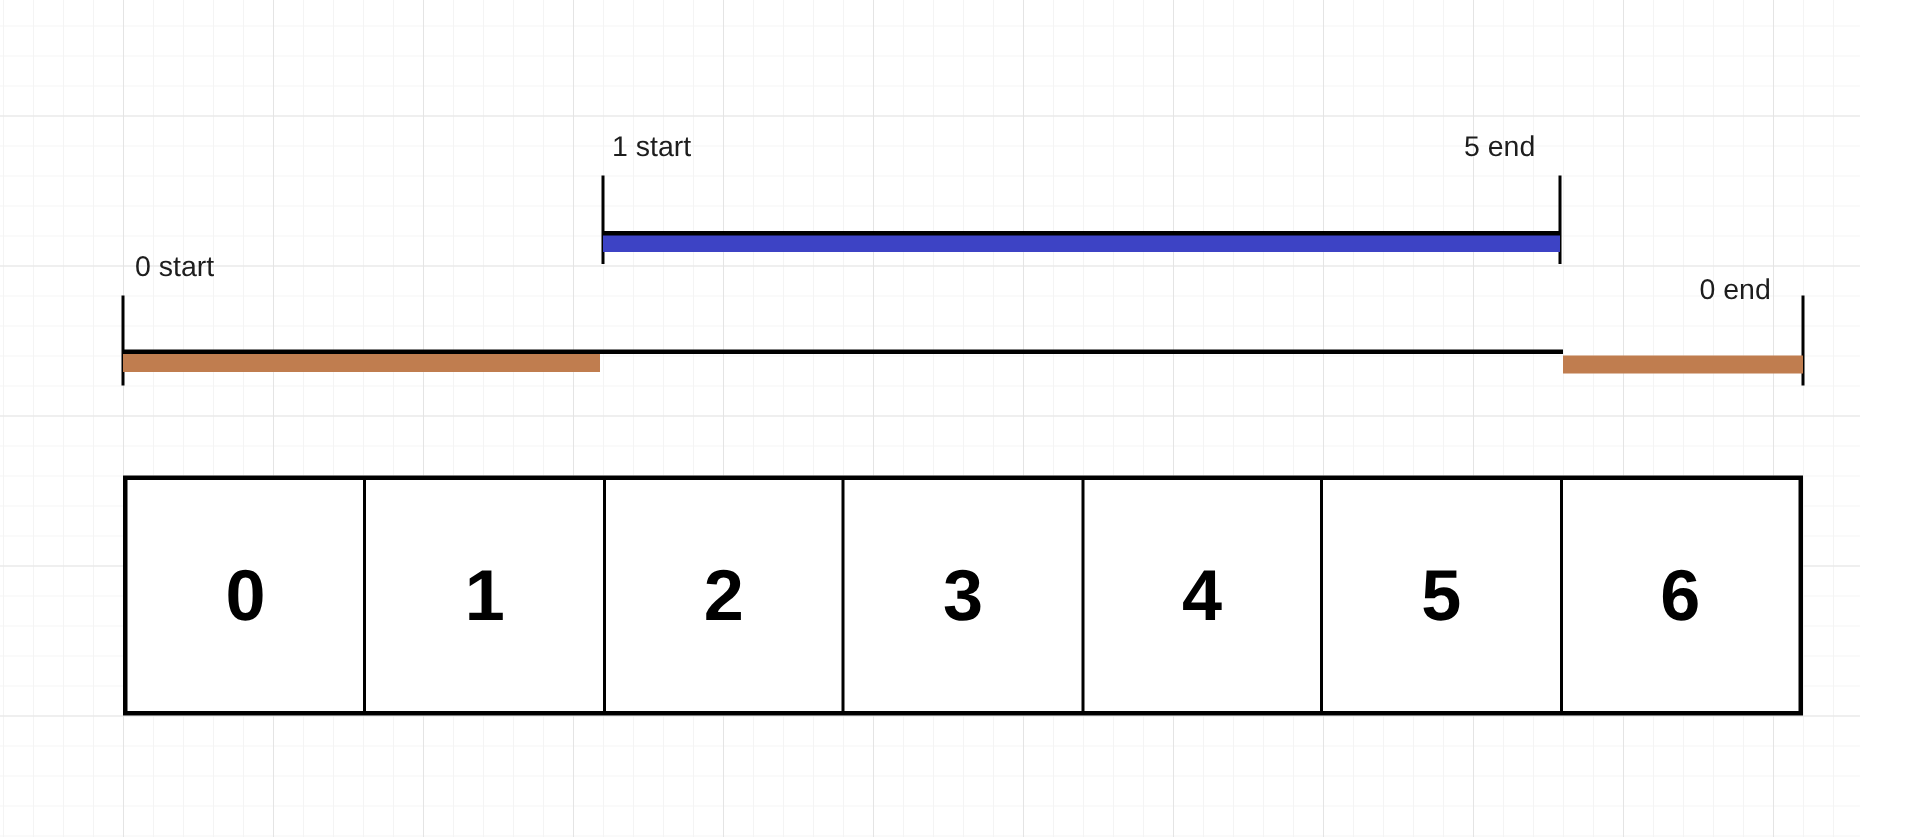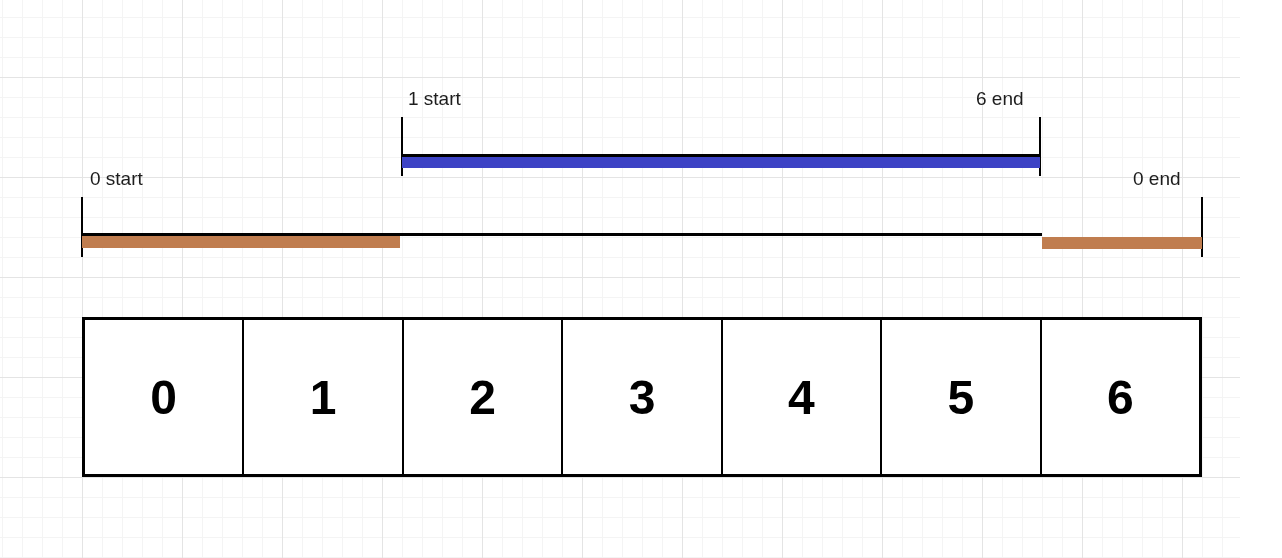--- a/index.html
+++ b/index.html
@@ -67,27 +67,27 @@
     font-weight: bold;
     color: #000000;
   }
 </style>
 </head>
 <body>
 
 <div class="canvas">
 
   <div class="label" style="left:408px; top:88px;">1 start</div>
-  <div class="label" style="left:976px; top:88px;">6 end</div>
+  <div class="label" style="left:976px; top:88px;">5 end</div>
   <div class="tick" style="left:401px; top:117px; height:59px;"></div>
   <div class="tick" style="left:1039px; top:117px; height:59px;"></div>
   <div class="bar" style="left: 402px; top: 154px; width: 638px; height: 11px; border-top: 3px solid rgb(0, 0, 0); background-color: rgb(61, 67, 197);"></div>
 
   <div class="label" style="left:90px; top:168px;text-align:right;">0 start</div>
-  <div class="label" style="left:1133px; top:168px;">0 end</div>
+  <div class="label" style="left:1133px; top:183px;">0 end</div>
   <div class="tick" style="left:81px; top:197px; height:60px;"></div>
   <div class="tick" style="left:1201px; top:197px; height:60px;"></div>
   <div class="hline" style="left:82px; top:233px; width:960px;"></div>
   <div class="bar" style="left: 82px; top: 236px; width: 318px; height: 12px; background-color: rgb(192, 125, 79);"></div>
   <div class="bar" style="left: 1042px; top: 237px; width: 160px; height: 12px; background-color: rgb(192, 125, 79);"></div>
 
   <div class="array">
     <div class="cell">
       <span>0</span>
     </div>

